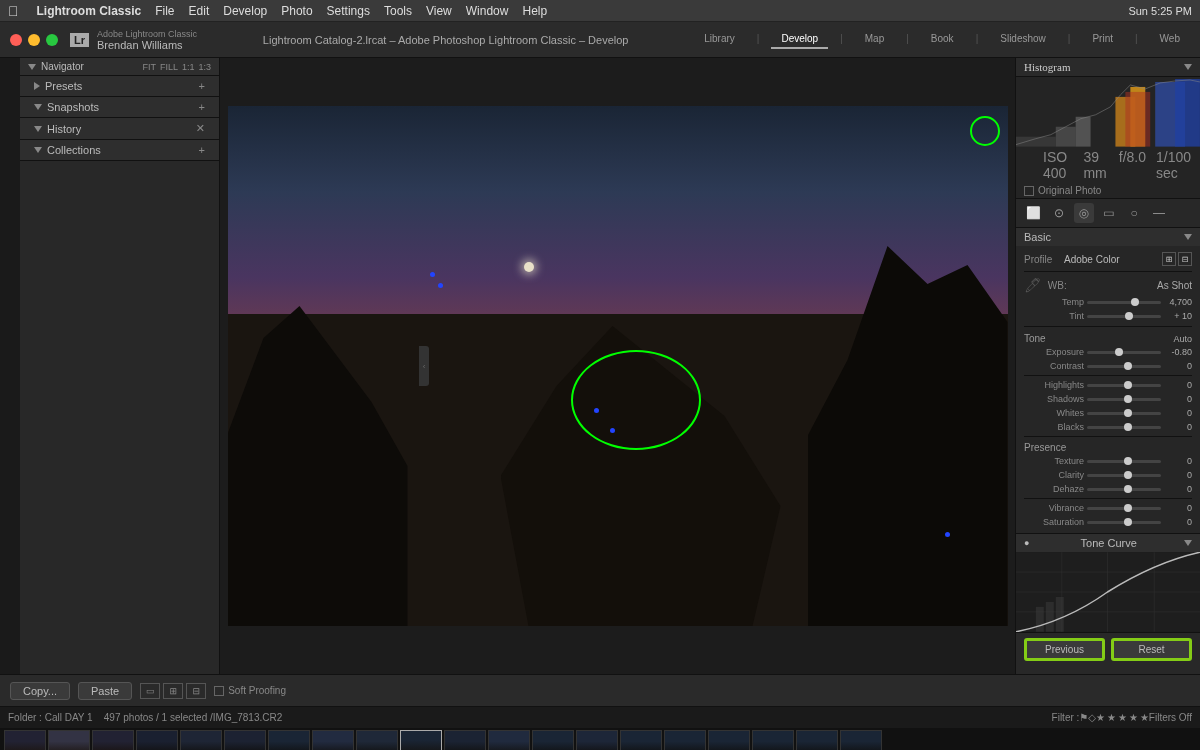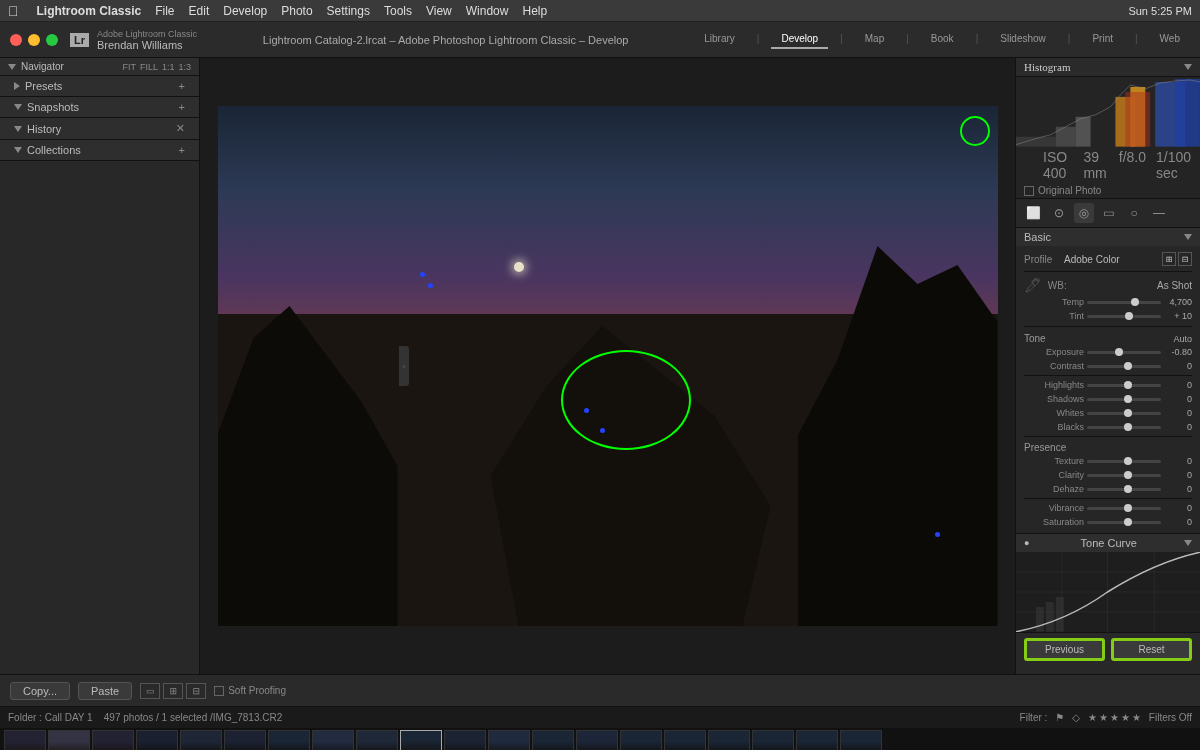--- a/index.html
+++ b/index.html
@@ -53,20 +53,21 @@
     }
 
     
     .left-panel {
       width: 200px;
       background: #282828;
       border-right: 1px solid #111;
       display: flex;
       flex-direction: column;
       overflow: hidden;
+      margin-left: 20px;
     }
     .panel-section {
       border-bottom: 1px solid #111;
     }
     .panel-section-header {
       display: flex;
       align-items: center;
       padding: 4px 14px;
       cursor: pointer;
       font-size: 11px;
@@ -818,21 +819,21 @@
   </div>
 </div>
 
 <div class="filmstrip">
   <span>
     <span>Folder : Call DAY 1</span>
     &nbsp;&nbsp;
     <span>497 photos / 1 selected</span>
     <span>/IMG_7813.CR2</span>
   </span>
-  <div style="margin-left:auto; display:flex; gap:8px; align-items:center;">
+  <div style="margin-left:auto; display:flex; align-items:center;">
     <span>Filter :</span>
     <span>⚑</span>
     <span>◇</span>
     <div class="star-filter">
       <span class="star">★</span>
       <span class="star">★</span>
       <span class="star">★</span>
       <span class="star">★</span>
       <span class="star">★</span>
     </div>

